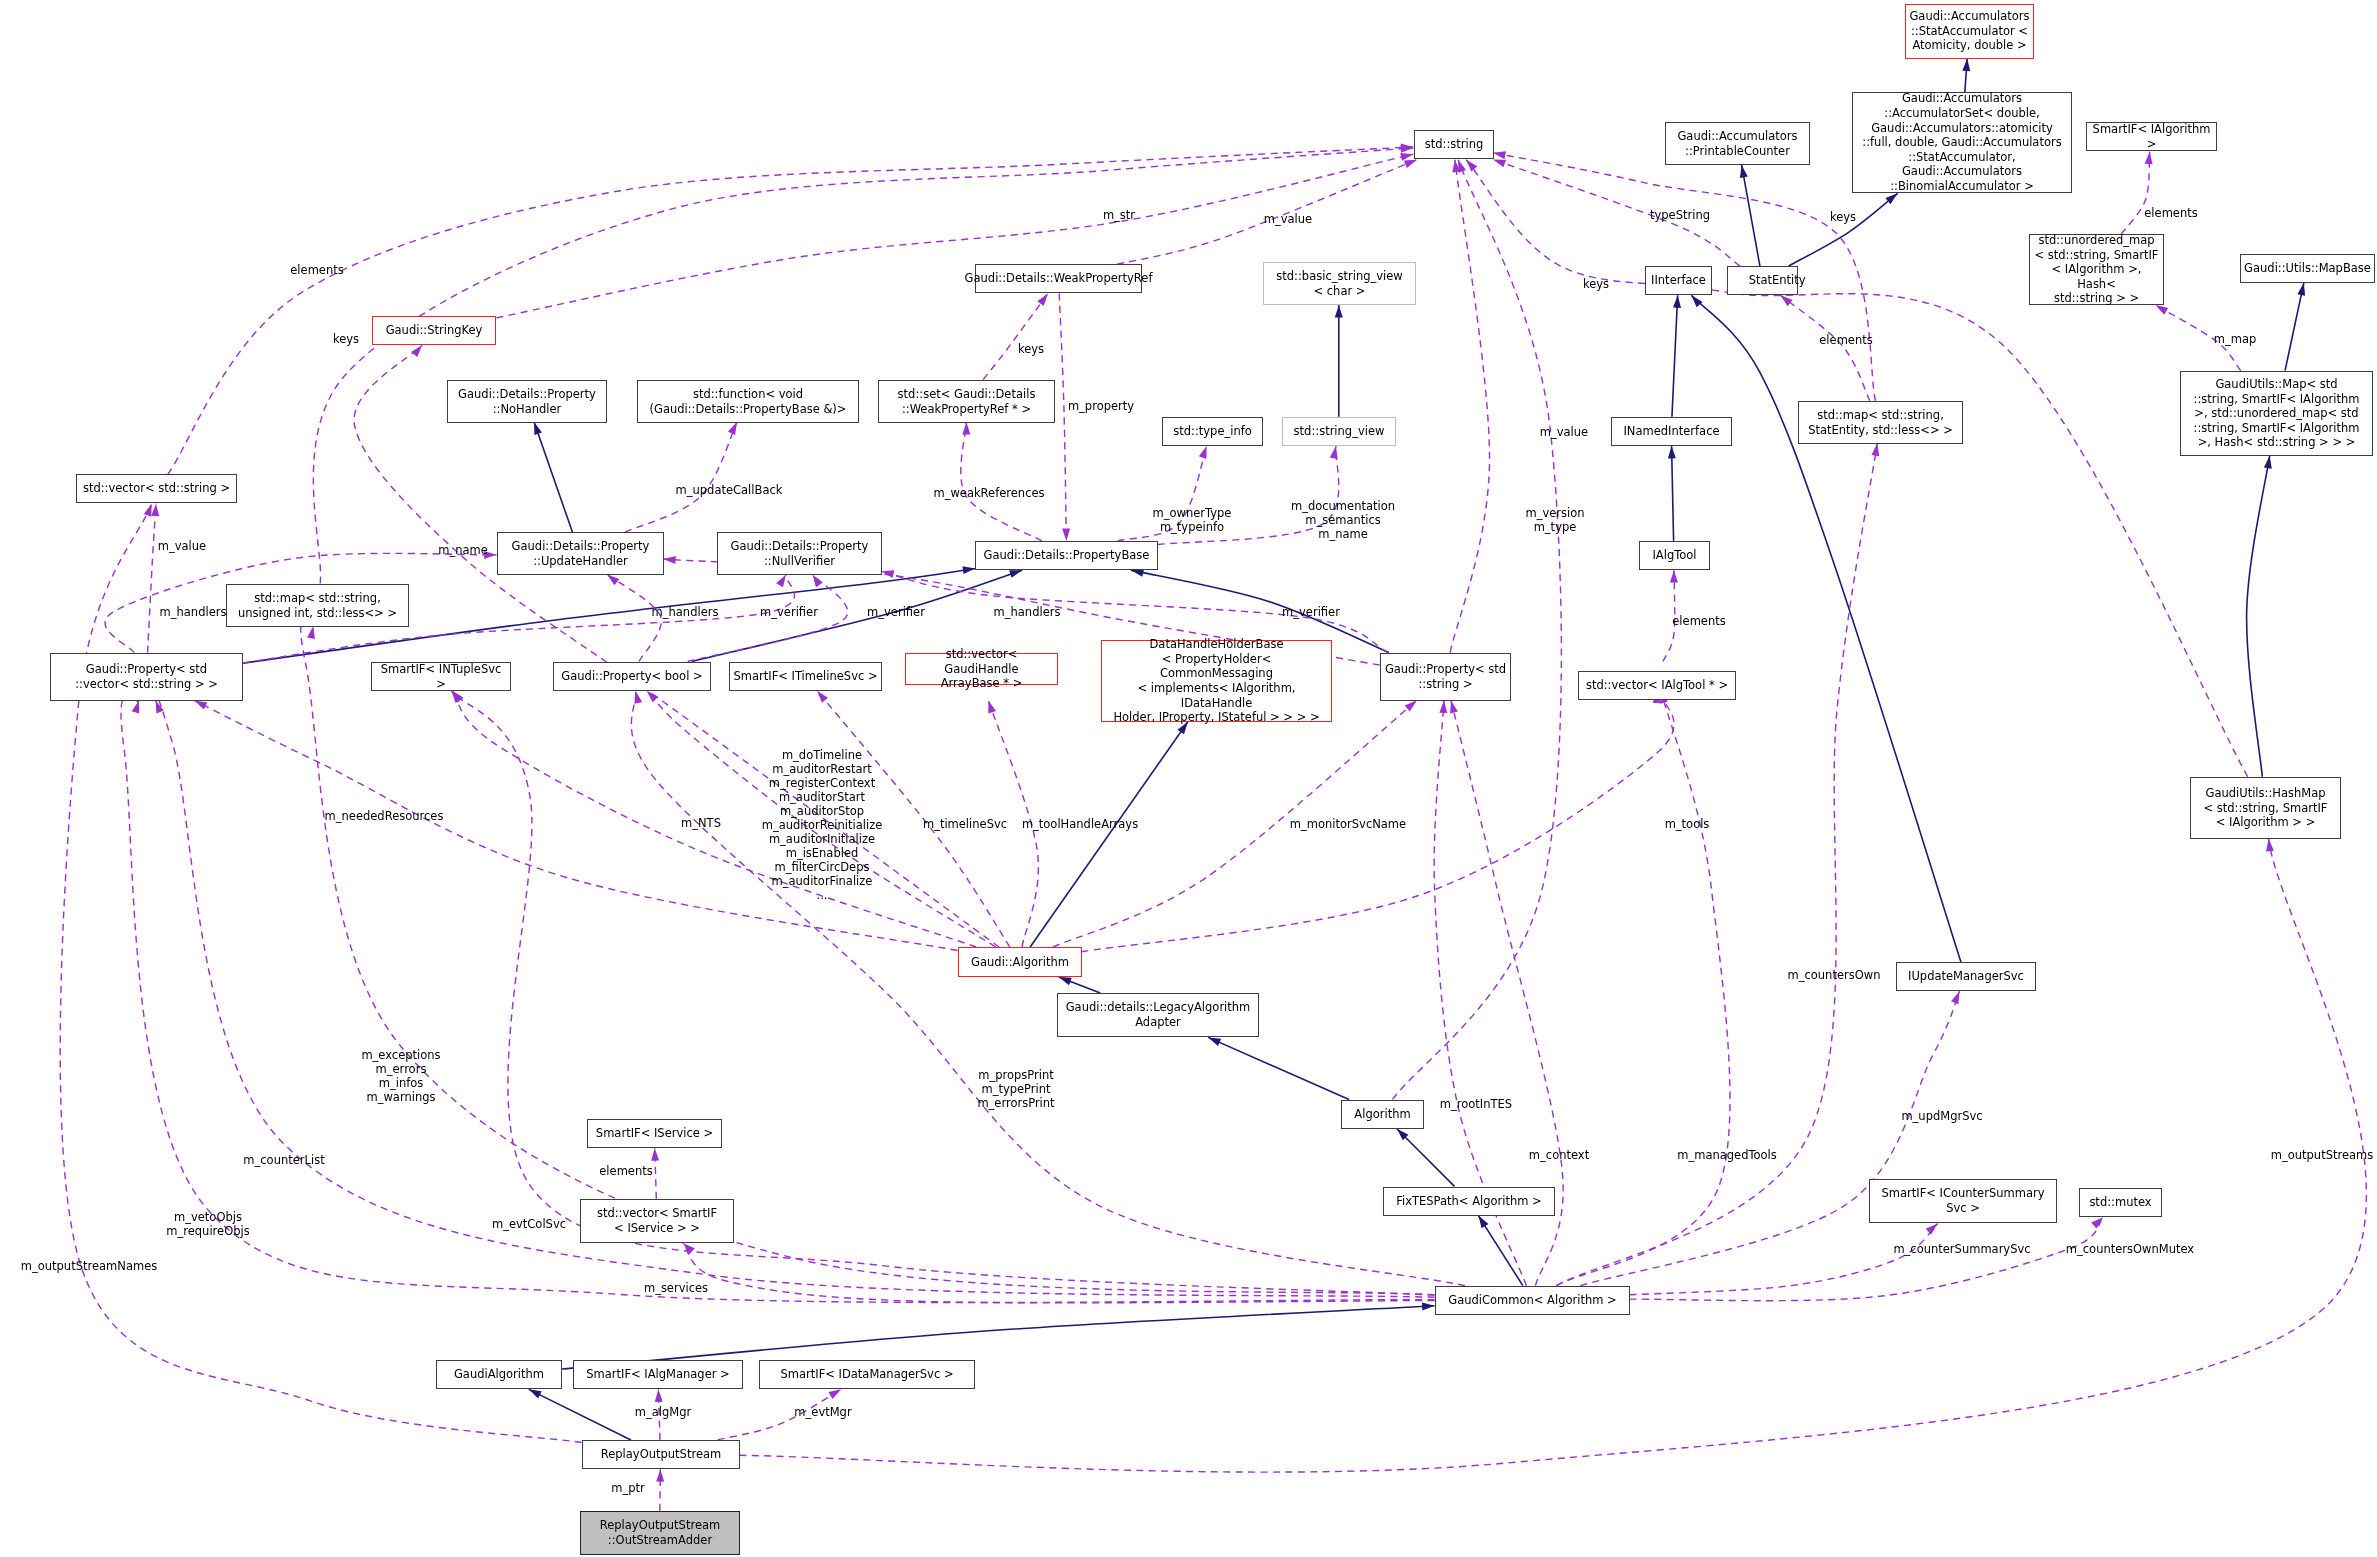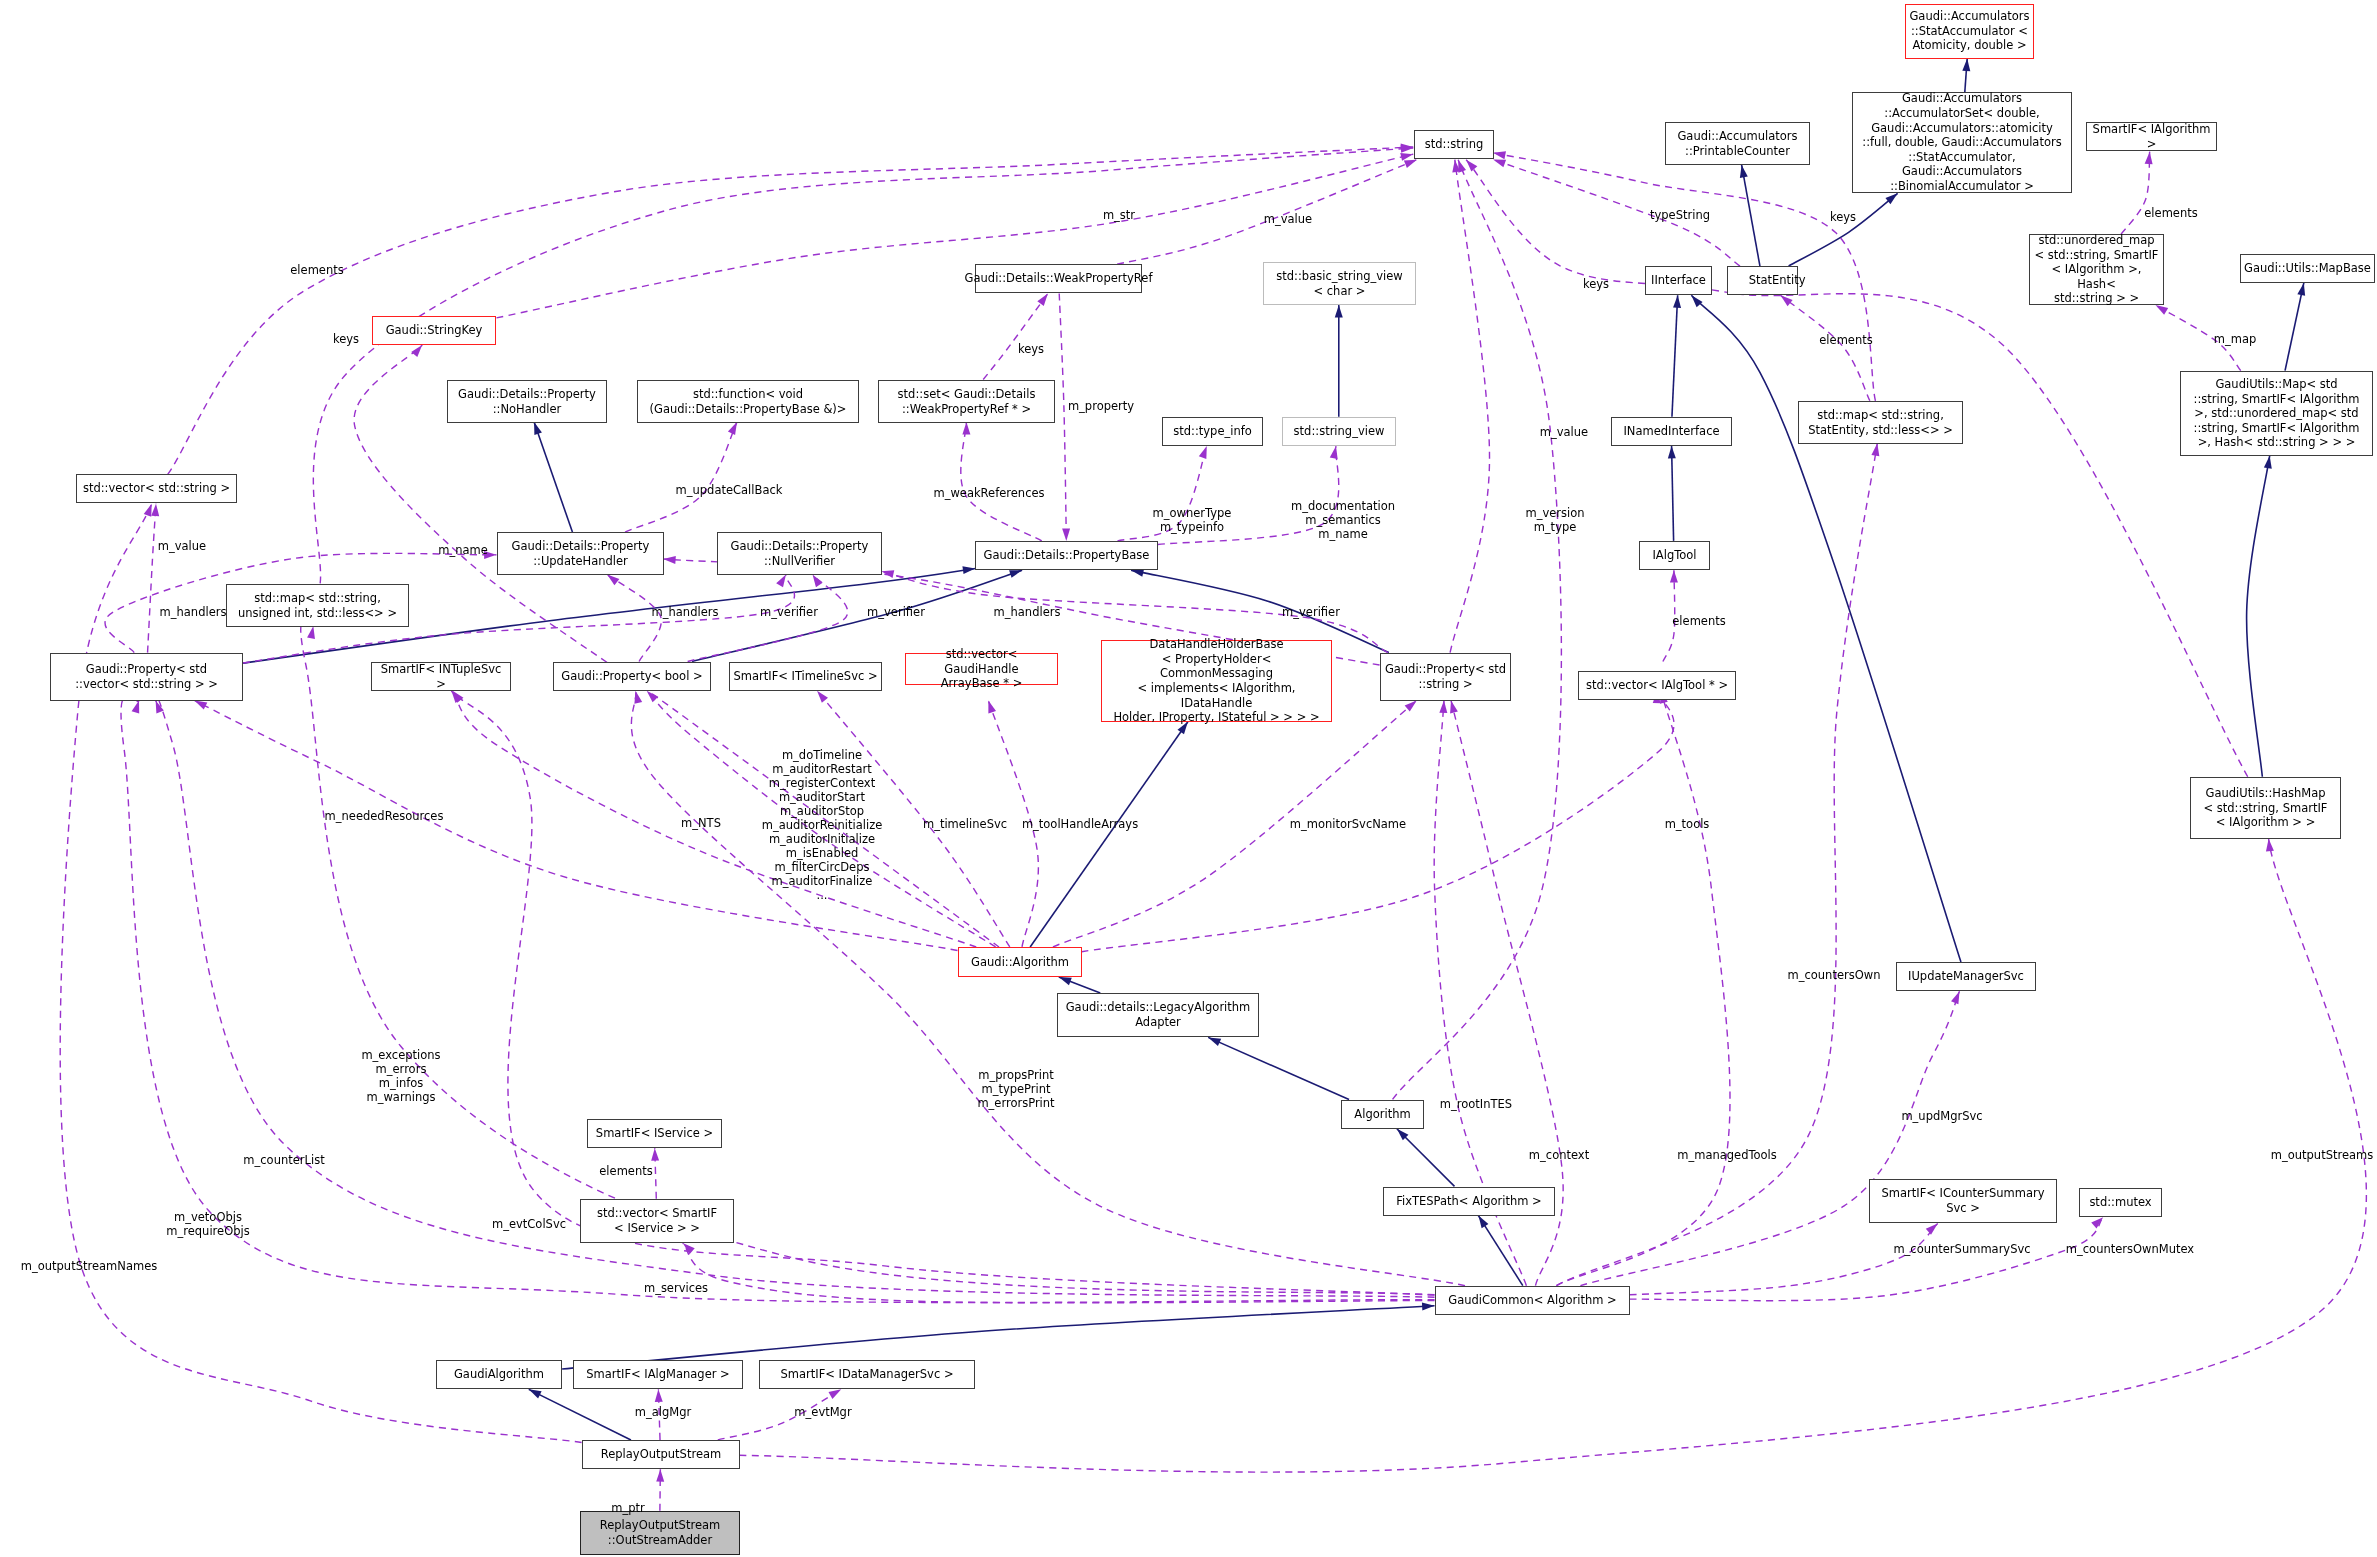--- a/index.html
+++ b/index.html
@@ -237,21 +237,21 @@
     <div class="elabel" style="left: 284px; top: 1160px;">m_counterList</div>
     <div class="elabel" style="left: 208px; top: 1224px;">m_vetoObjs
 m_requireObjs</div>
     <div class="elabel" style="left: 529px; top: 1224px;">m_evtColSvc</div>
     <div class="elabel" style="left: 676px; top: 1288px;">m_services</div>
     <div class="elabel" style="left: 626px; top: 1171px;">elements</div>
     <div class="elabel" style="left: 89px; top: 1266px;">m_outputStreamNames</div>
     <div class="elabel" style="left: 2322px; top: 1155px;">m_outputStreams</div>
     <div class="elabel" style="left: 663px; top: 1412px;">m_algMgr</div>
     <div class="elabel" style="left: 823px; top: 1412px;">m_evtMgr</div>
-    <div class="elabel" style="left: 628px; top: 1488px; margin-top: 20px;">m_ptr</div>
+    <div class="elabel" style="left: 628px; top: 1488px;">m_ptr</div>
     <div class="node" style="left: 1414px; top: 130px; width: 80px; height: 29px;">std::string</div>
     <div class="node" style="left: 1665px; top: 122px; width: 145px; height: 43px;">Gaudi::Accumulators
 ::PrintableCounter</div>
     <div class="node red" style="left: 1905px; top: 3.5px; width: 129px; height: 55px;">Gaudi::Accumulators
 ::StatAccumulator &lt;
 Atomicity, double &gt;</div>
     <div class="node" style="left: 1852px; top: 92px; width: 220px; height: 101px;">Gaudi::Accumulators
 ::AccumulatorSet&lt; double,
 Gaudi::Accumulators::atomicity
 ::full, double, Gaudi::Accumulators

